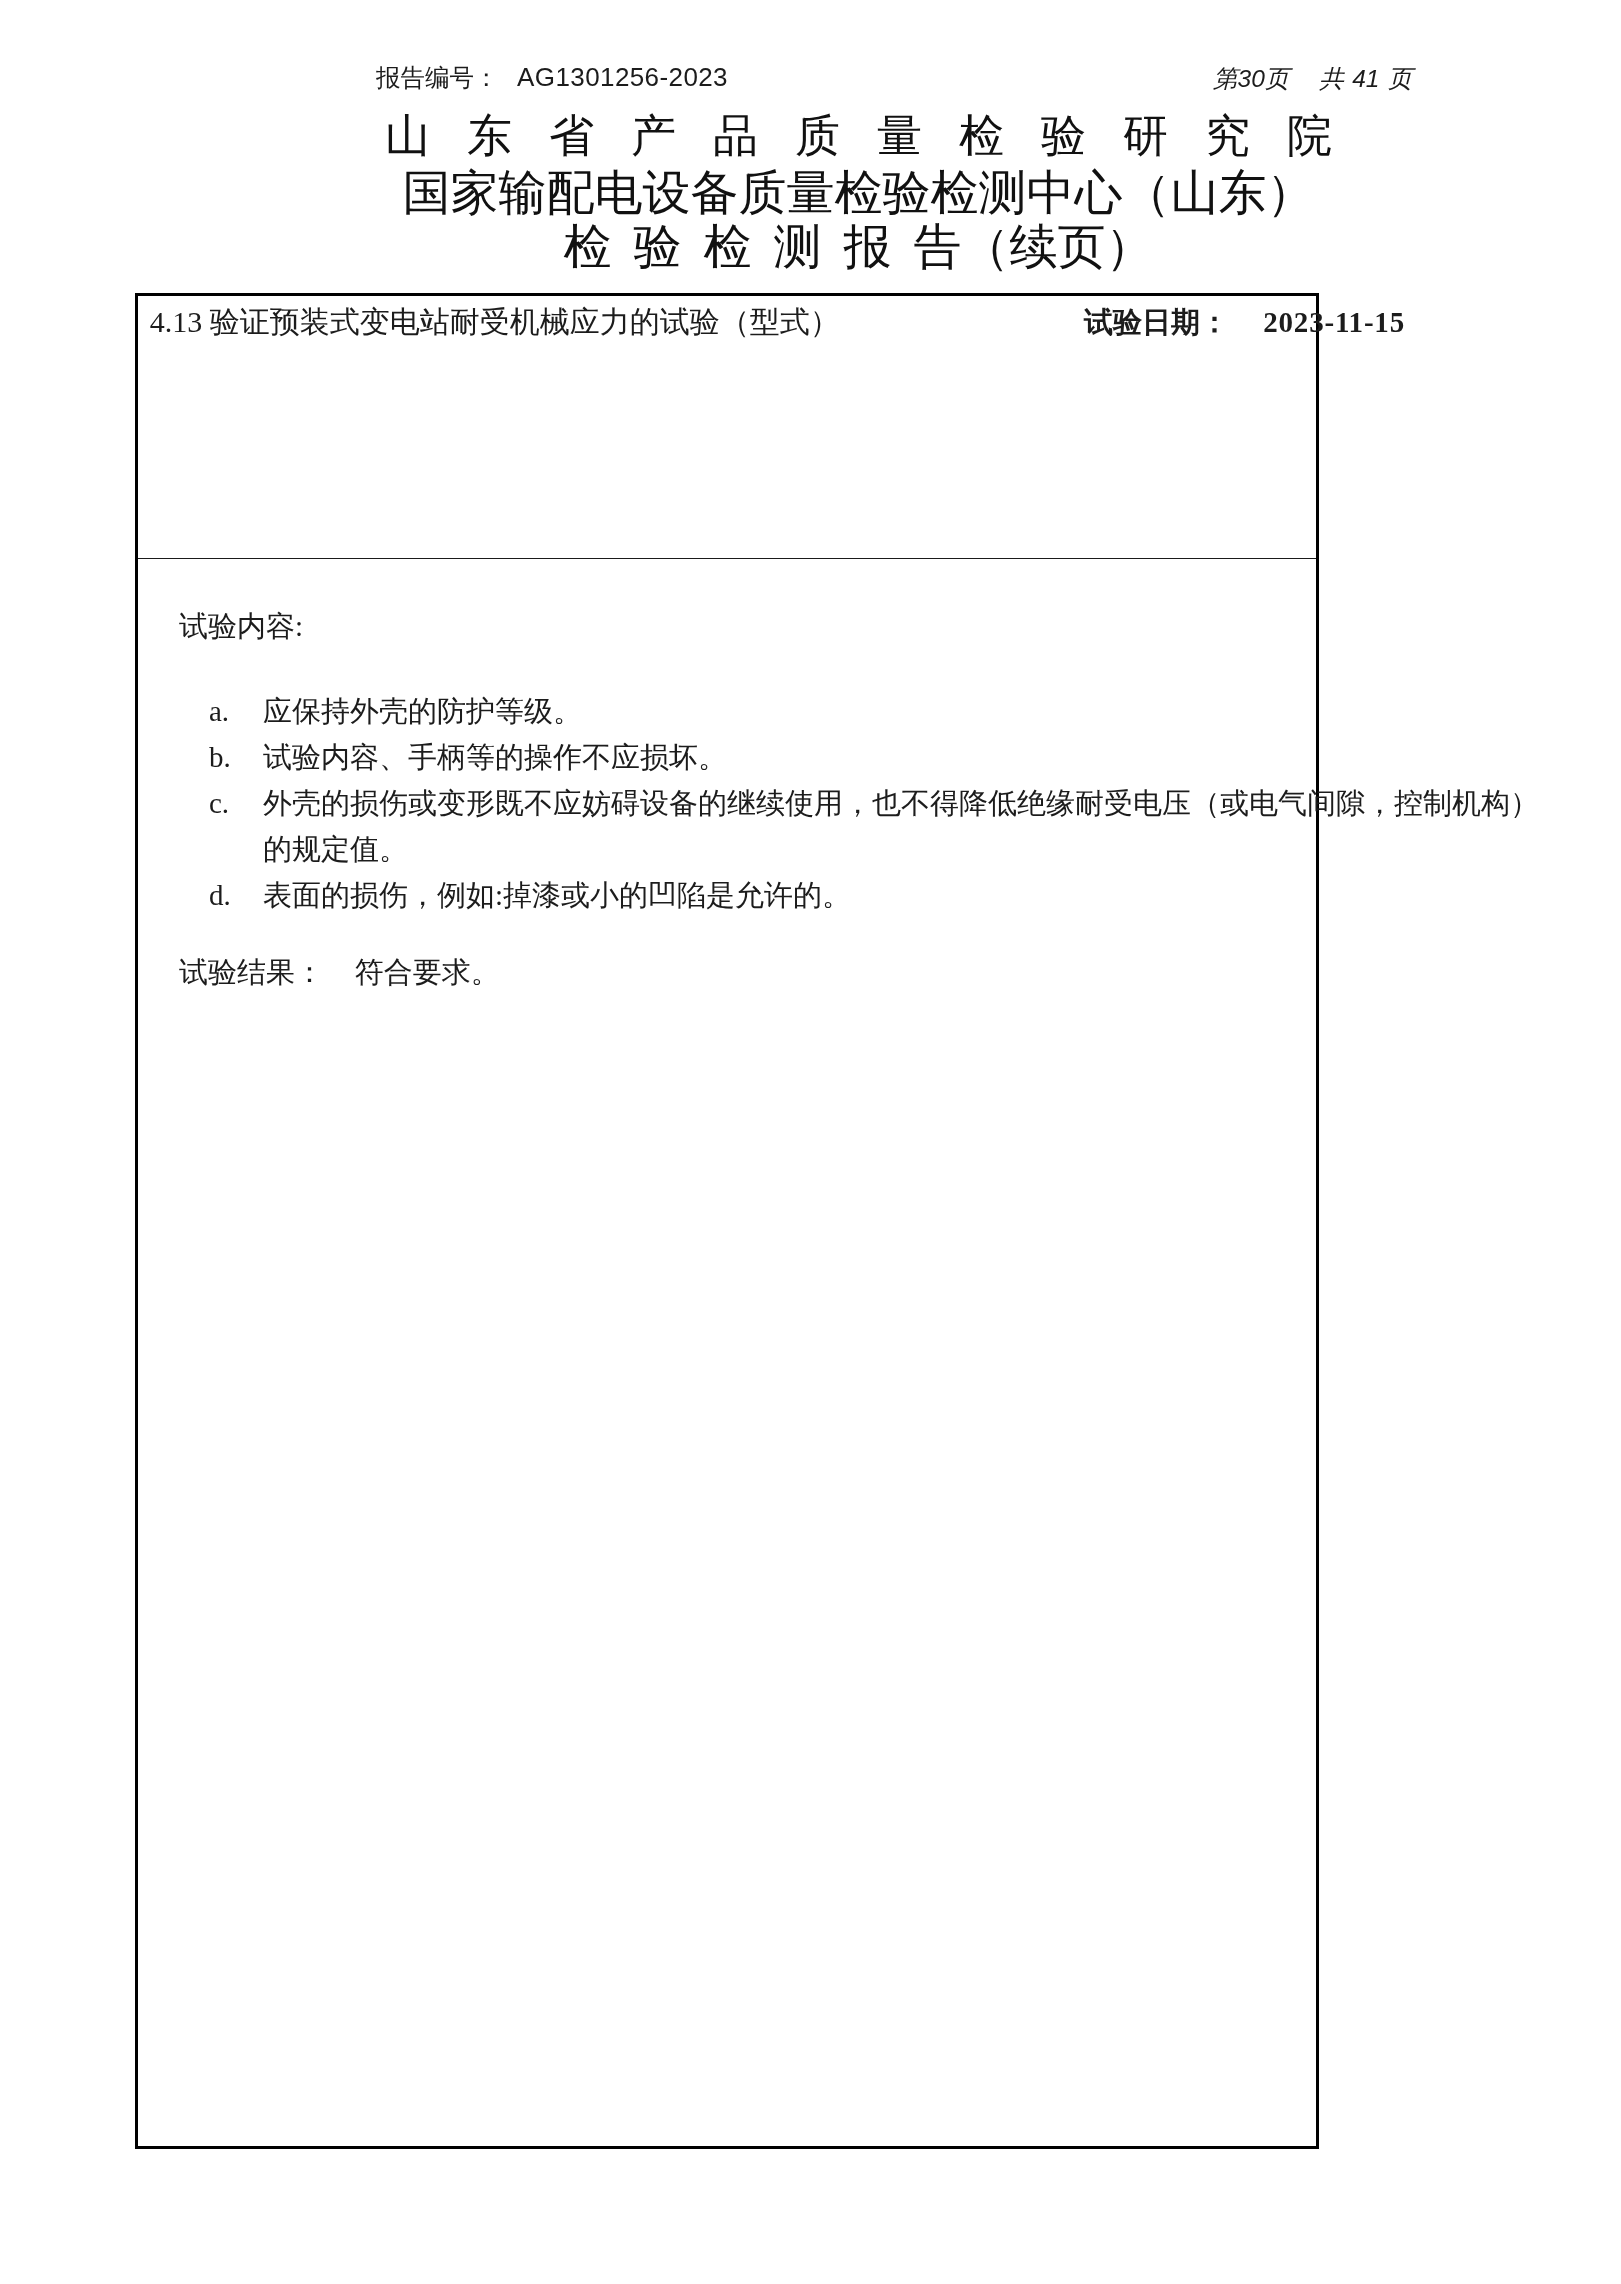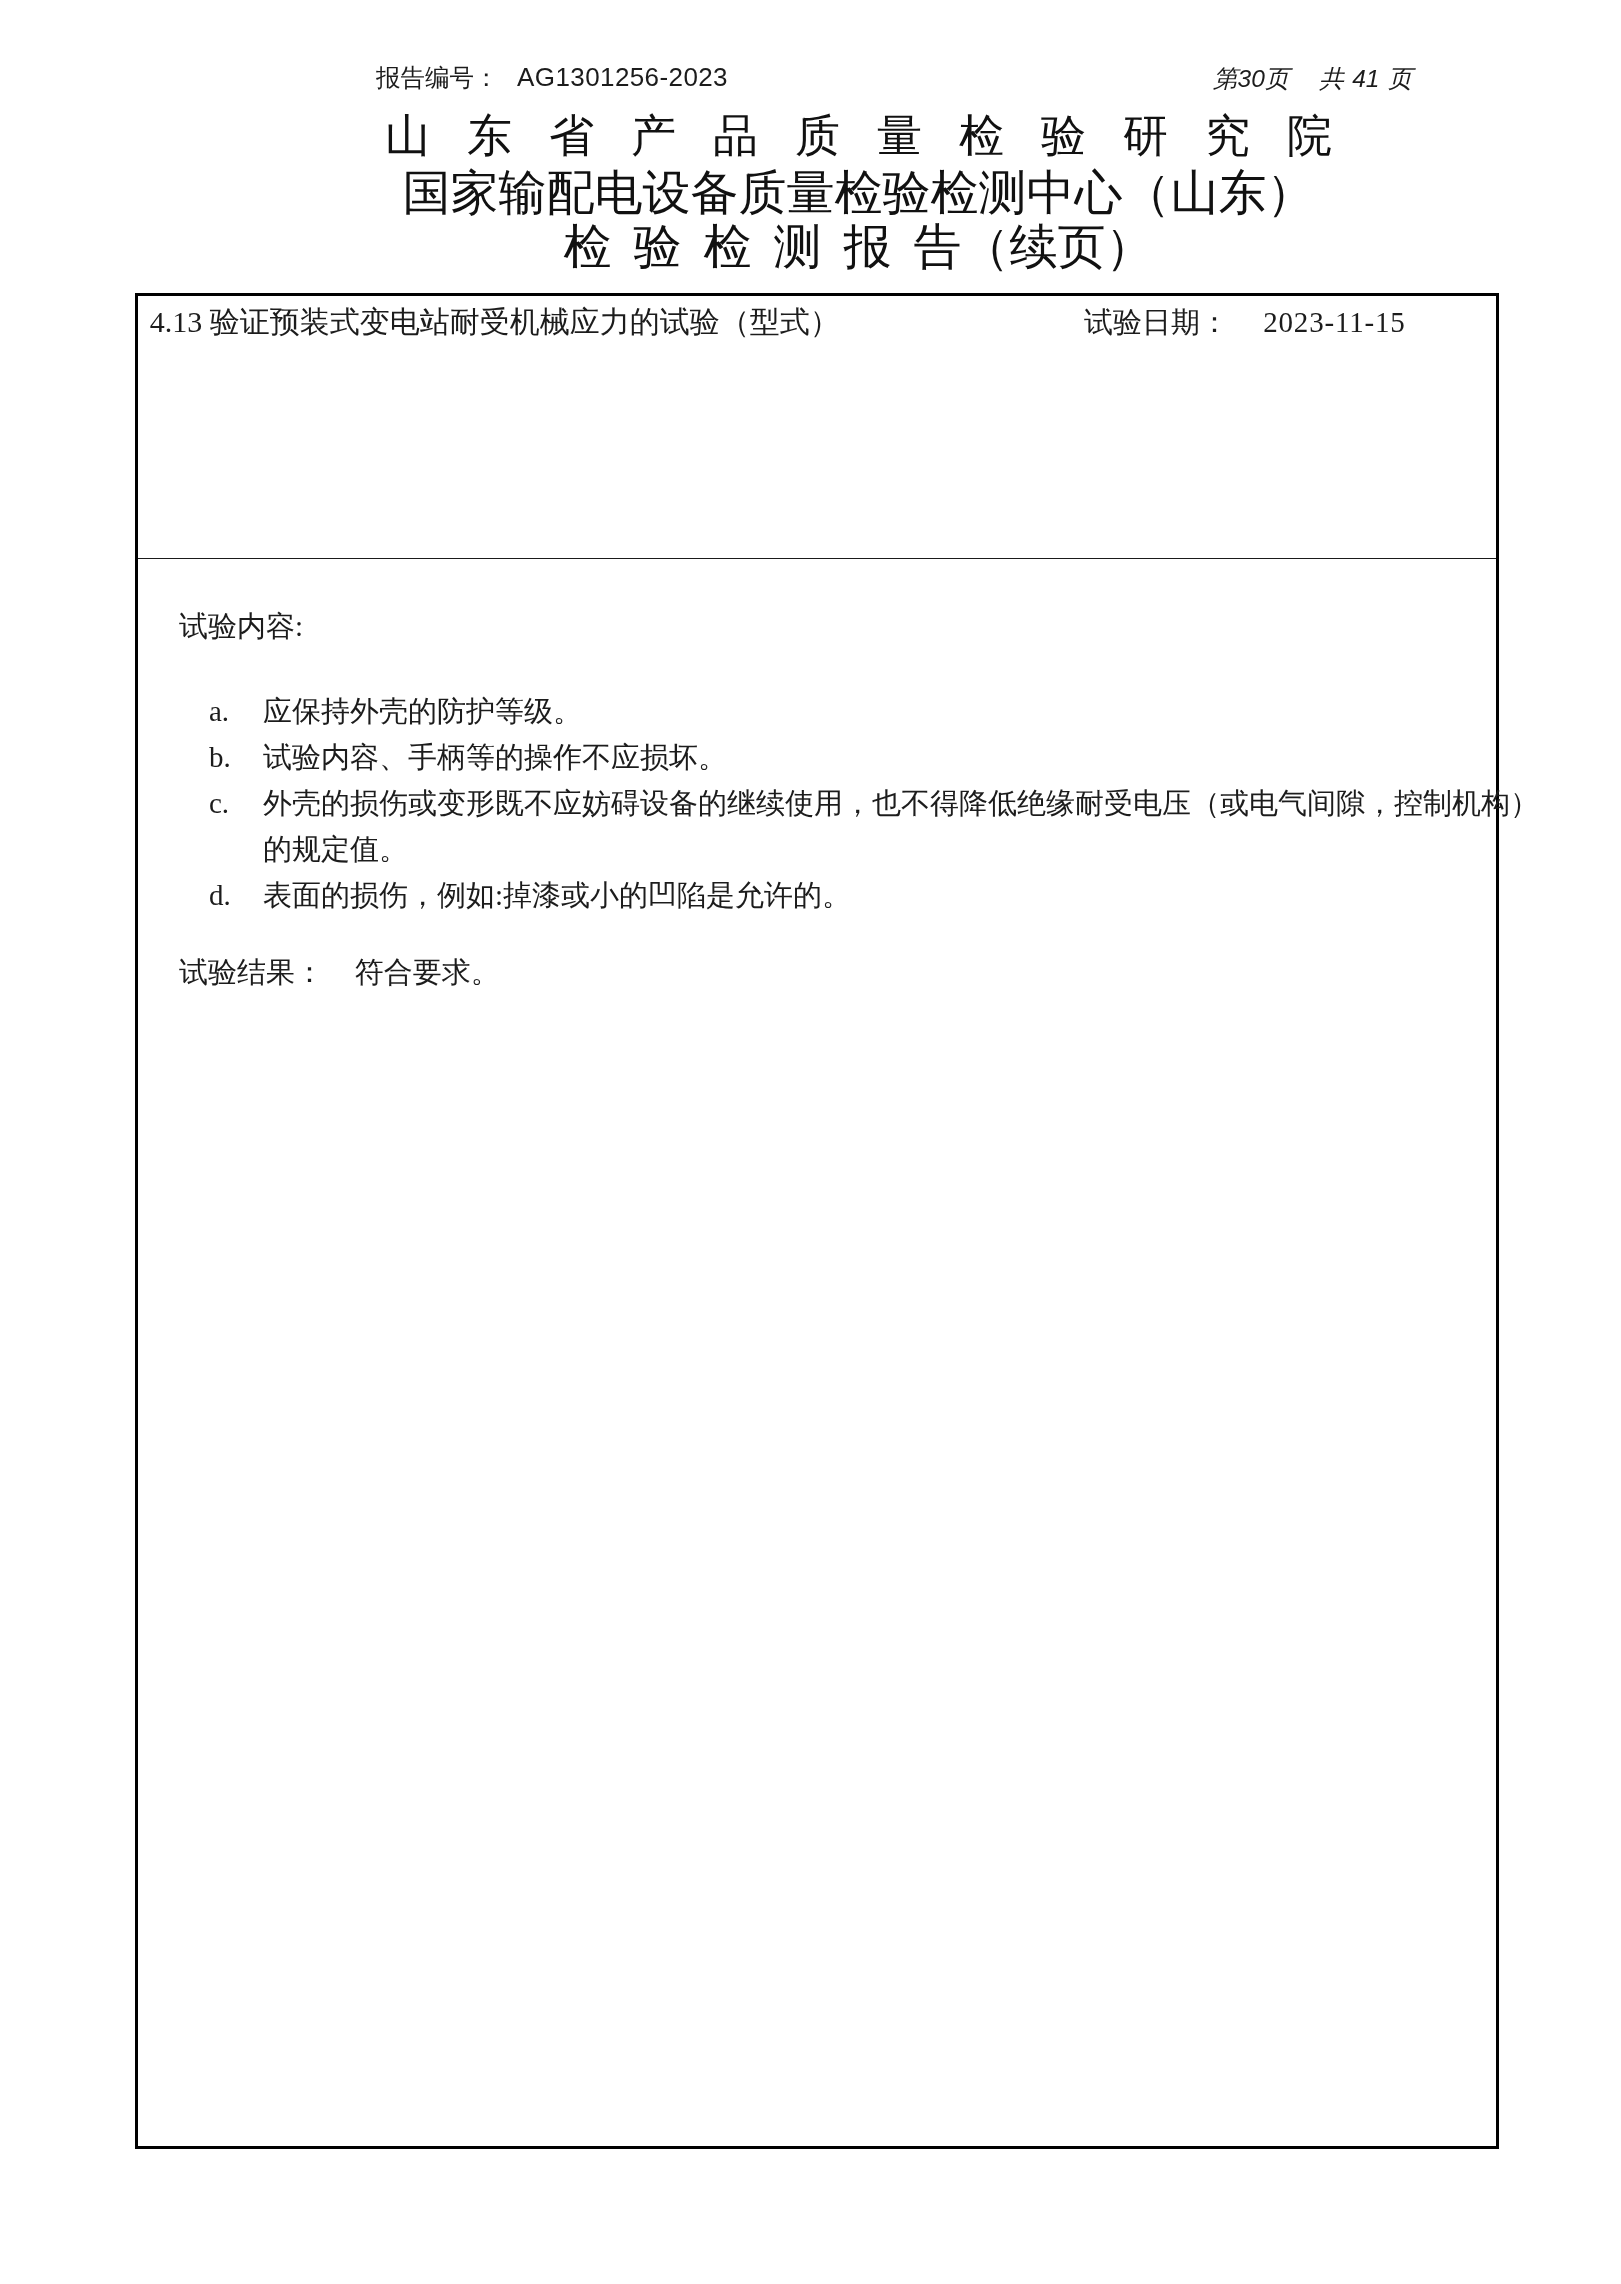--- a/index.html
+++ b/index.html
@@ -78,41 +78,42 @@
   .title-line3 .spaced {
     letter-spacing: 22px;
     margin-right: -22px;
   }
 
   
   .report-box {
     position: absolute;
     left: 87px;
     top: 293px;
-    width: 1364px;
+    width: 1184px;
     height: 1856px;
     border: 3.4px solid #000000;
     box-sizing: border-box;
     font-size: 29px;
   }
   .section-row {
     position: absolute;
     top: 5.9px;
     left: 11.8px;
     font-size: 30px;
     line-height: 39px;
     white-space: nowrap;
   }
   .test-date-row {
     position: absolute;
     top: 8.4px;
     left: 946px;
     font-size: 29px;
     line-height: 37px;
     white-space: nowrap;
+    font-weight: bold;
   }
   .test-date-row .date-value {
     margin-left: 27px;
     letter-spacing: 0.8px;
   }
   .summary-block {
     position: absolute;
     top: 127px;
     left: 93px;
     width: 1267px;

